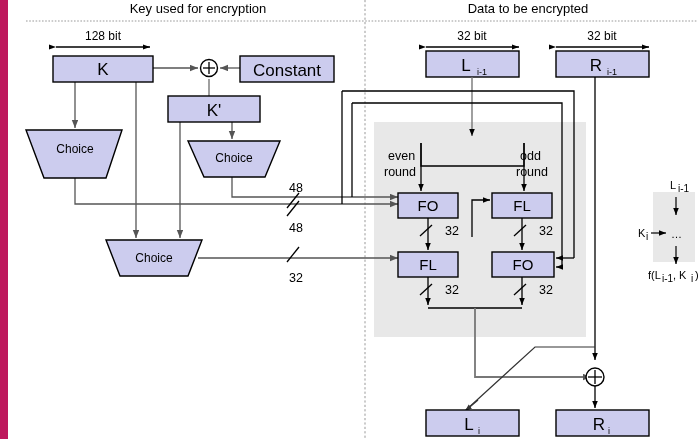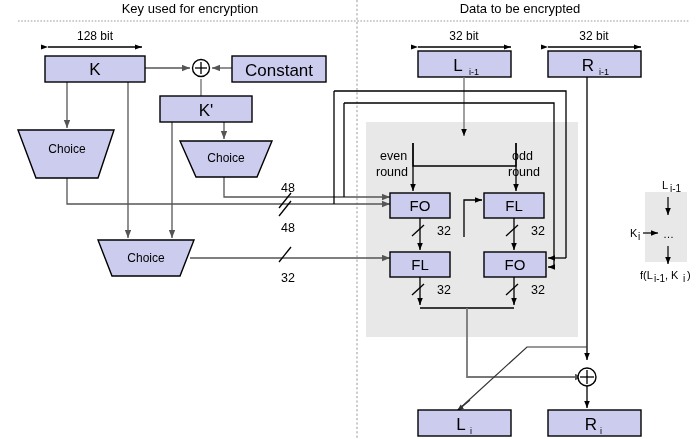--- a/index.html
+++ b/index.html
@@ -1,18 +1,18 @@
 <!DOCTYPE html>
 <html><head>
 <meta charset="utf-8">
 <style>
   html,body{margin:0;padding:0;background:#ffffff;}
   body{width:700px;height:439px;overflow:hidden;
        font-family:"Liberation Sans","DejaVu Sans",sans-serif;}
-  #stage{position:relative;width:602px;height:439px;background:#be185d;}
+  #stage{position:relative;width:602px;height:439px;background:#be185d;padding-left:8px;}
   svg{display:block;}
   text{font-family:"Liberation Sans","DejaVu Sans",sans-serif;fill:#000;}
   .ttl{font-size:13px;}
   .boxlbl{font-size:17px;}
   .boxlbl-sm{font-size:15px;}
   .chlbl{font-size:12px;}
   .dim{font-size:12px;}
   .wlbl{font-size:12.5px;}
   .rnd{font-size:12.5px;}
   .leg{font-size:11px;}

